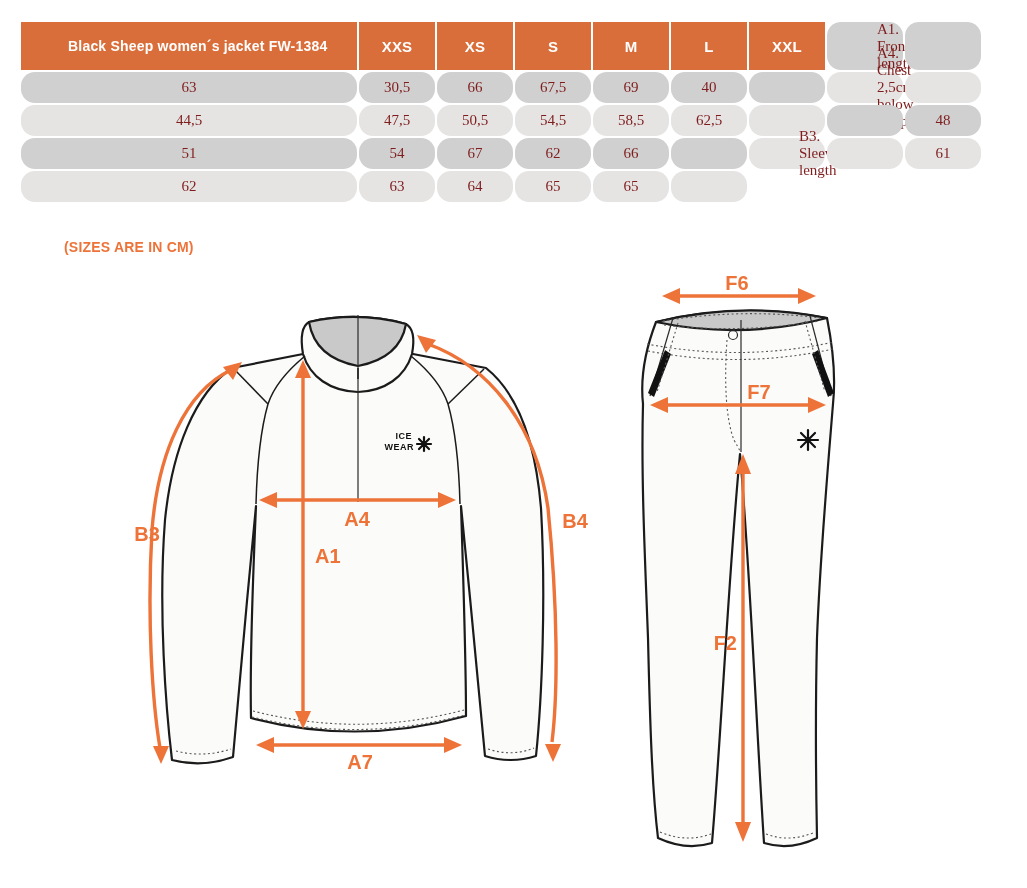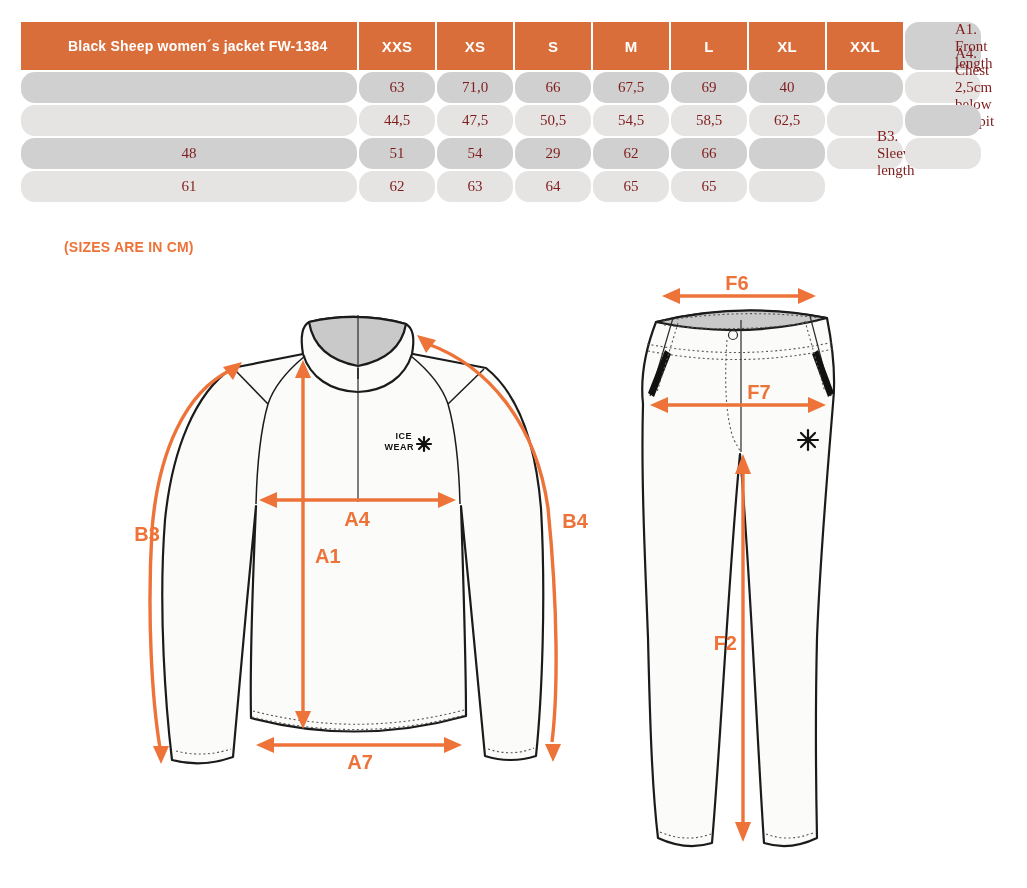--- a/index.html
+++ b/index.html
@@ -48,48 +48,47 @@
 <div class="page">
 
   <div class="size-table">
 
     <div class="cell th title-cell">Black Sheep women´s jacket FW-1384</div>
     <div class="cell th">XXS</div>
     <div class="cell th">XS</div>
     <div class="cell th">S</div>
     <div class="cell th">M</div>
     <div class="cell th">L</div>
-    <div class="cell th">XL</div>
     <div class="cell th">XXL</div>
 
     <div class="cell td label-cell row-dark">A1. Front length</div>
     <div class="cell td row-dark"></div>
     <div class="cell td row-dark">63</div>
-    <div class="cell td row-dark">71,0</div>
+    <div class="cell td row-dark">30,5</div>
     <div class="cell td row-dark">66</div>
     <div class="cell td row-dark">67,5</div>
     <div class="cell td row-dark">69</div>
     <div class="cell td row-dark">40</div>
     <div class="cell td row-dark"></div>
 
     <div class="cell td label-cell row-light">A4. Chest 2,5cm below armpit</div>
     <div class="cell td row-light"></div>
     <div class="cell td row-light">44,5</div>
     <div class="cell td row-light">47,5</div>
     <div class="cell td row-light">50,5</div>
     <div class="cell td row-light">54,5</div>
     <div class="cell td row-light">58,5</div>
     <div class="cell td row-light">62,5</div>
     <div class="cell td row-light"></div>
 
     <div class="cell td row-dark"></div>
     <div class="cell td row-dark">48</div>
     <div class="cell td row-dark">51</div>
     <div class="cell td row-dark">54</div>
-    <div class="cell td row-dark">29</div>
+    <div class="cell td row-dark">67</div>
     <div class="cell td row-dark">62</div>
     <div class="cell td row-dark">66</div>
     <div class="cell td row-dark"></div>
 
     <div class="cell td label-cell row-light">B3. Sleeve length</div>
     <div class="cell td row-light"></div>
     <div class="cell td row-light">61</div>
     <div class="cell td row-light">62</div>
     <div class="cell td row-light">63</div>
     <div class="cell td row-light">64</div>

